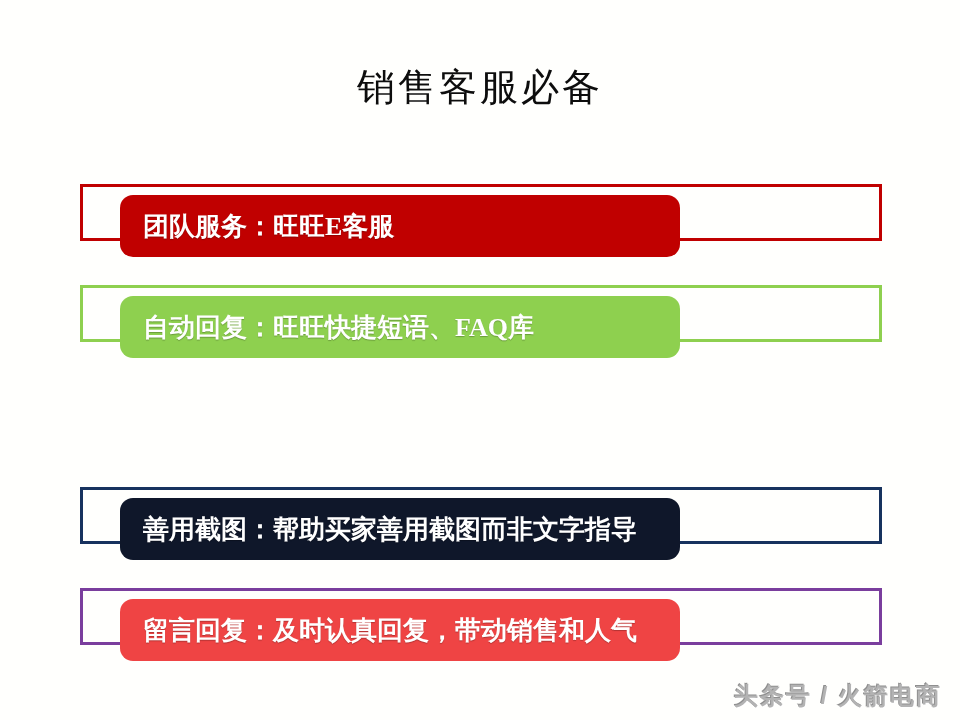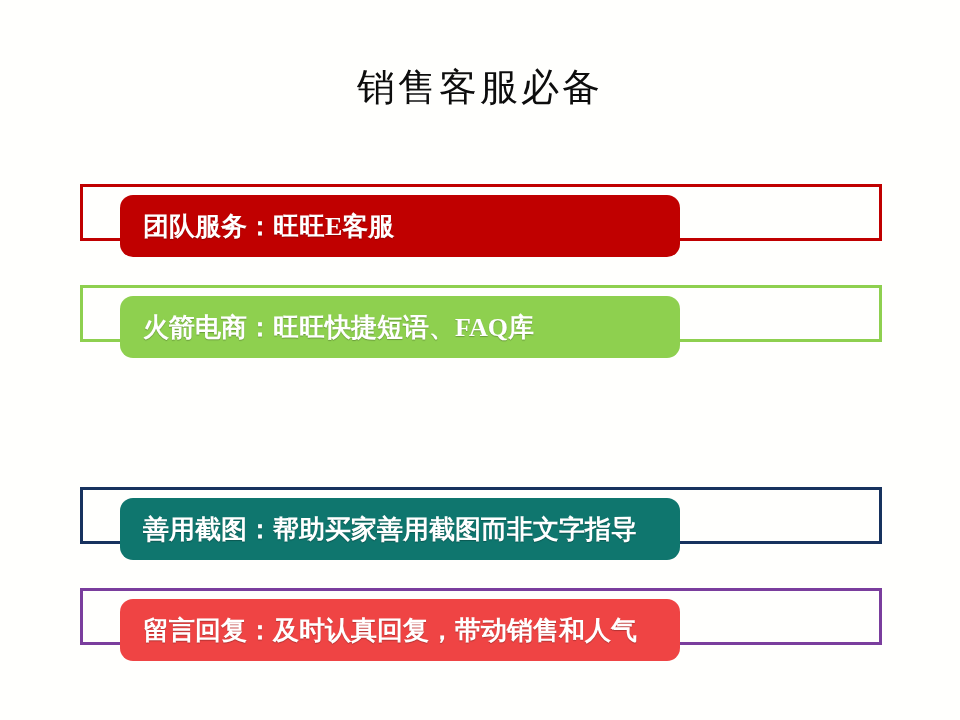--- a/index.html
+++ b/index.html
@@ -88,33 +88,34 @@
   <div class="row" style="top:155px">
     <div class="row-outline" style="border-color: rgb(192, 0, 0);"></div>
     <div class="bar" style="background-color: rgb(192, 0, 0);">
       <span class="bar-label">团队服务：旺旺E客服</span>
     </div>
   </div>
 
   <div class="row" style="top:256px">
     <div class="row-outline" style="border-color: rgb(142, 208, 79);"></div>
     <div class="bar" style="background-color: rgb(142, 208, 79);">
-      <span class="bar-label">火箭电商：旺旺快捷短语、FAQ库</span>
+      <span class="bar-label">自动回复：旺旺快捷短语、FAQ库</span>
     </div>
   </div>
 
 
   <div class="row" style="top:458px">
     <div class="row-outline" style="border-color: rgb(23, 50, 94);"></div>
-    <div class="bar" style="background-color: #0f766e;">
+    <div class="bar" style="background-color: #0f172a;">
       <span class="bar-label">善用截图：帮助买家善用截图而非文字指导</span>
     </div>
   </div>
 
   <div class="row" style="top:559px">
     <div class="row-outline" style="border-color: rgb(122, 62, 157);"></div>
     <div class="bar" style="background-color: #ef4444;">
       <span class="bar-label">留言回复：及时认真回复，带动销售和人气</span>
     </div>
   </div>
 
+  <div class="watermark">头条号 / 火箭电商</div>
 
 </div>
 
 </body></html>

